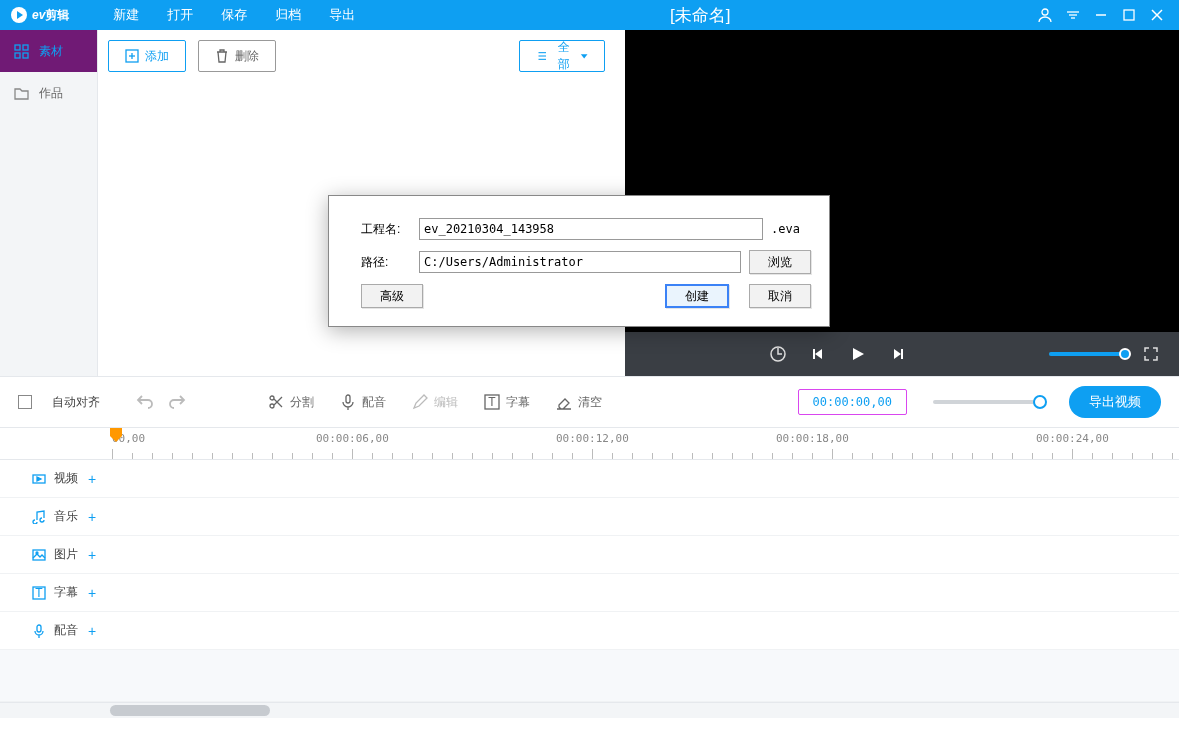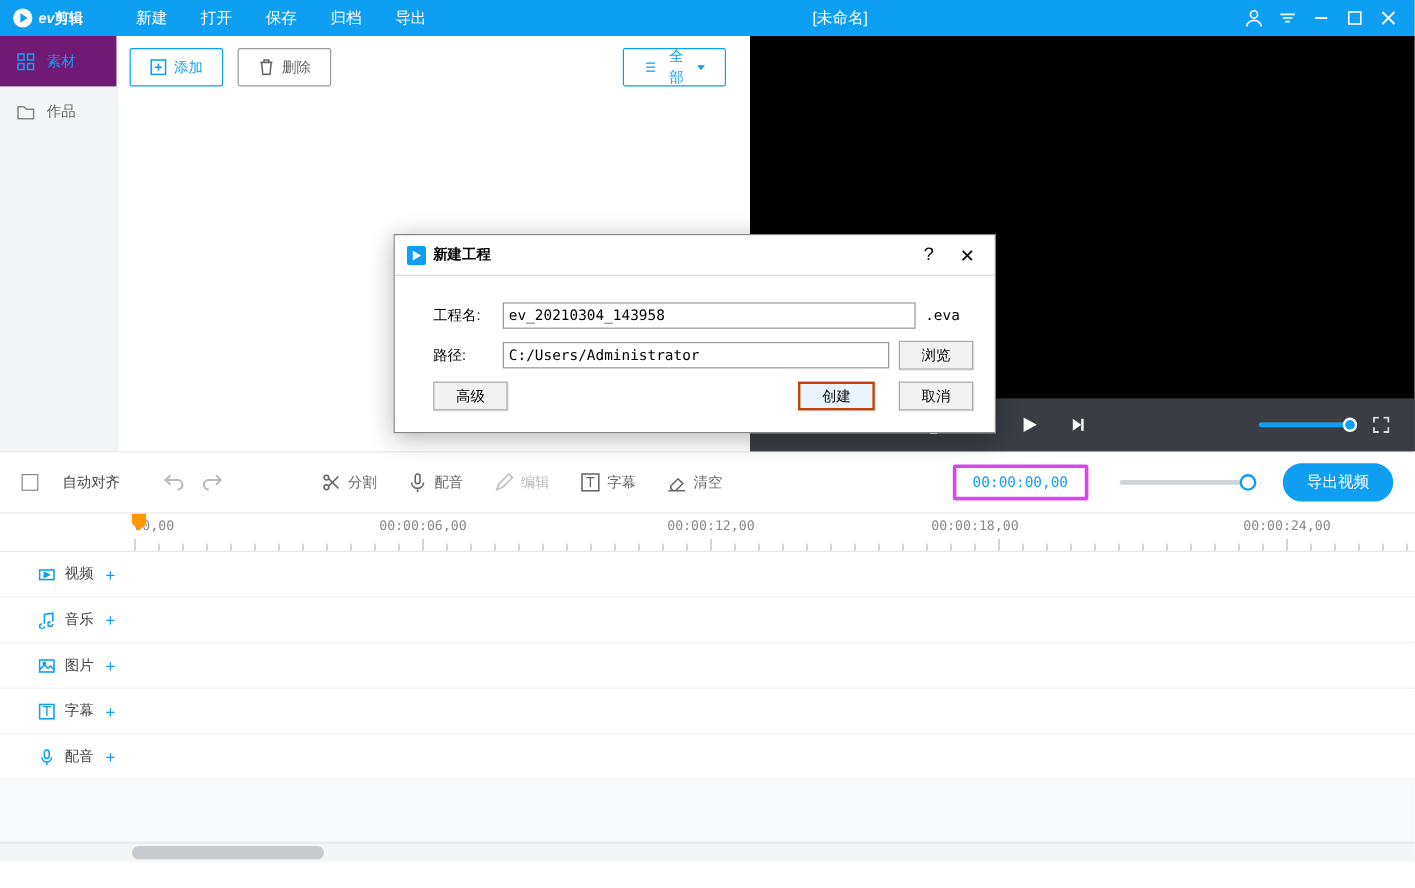--- a/index.html
+++ b/index.html
@@ -2,21 +2,21 @@
 <html><head>
 <meta charset="utf-8">
 <style>
 *{box-sizing:border-box;margin:0;padding:0;font-family:"Microsoft YaHei",Arial,sans-serif;font-size:12px;}
 body{width:1179px;height:740px;overflow:hidden;background:#fff;position:relative;}
 .titlebar{height:30px;background:#0e9ff2;display:flex;align-items:center;color:#fff;}
 .logo{display:flex;align-items:center;padding:0 10px;font-size:16px;font-weight:bold;}
 .logo svg{margin-right:4px;}
 .menu{display:flex;margin-left:20px;}
 .menu-item{padding:0 14px;height:30px;line-height:30px;cursor:pointer;font-size:13px;}
-.title-center{flex:1;text-align:center;font-size:13px;}
+.title-center{flex:1;text-align:center;font-size:17px;}
 .win-controls{display:flex;align-items:center;padding-right:8px;}
 .win-controls .wc{width:28px;height:30px;display:flex;align-items:center;justify-content:center;cursor:pointer;}
 .main-top{display:flex;height:346px;}
 .sidebar{width:98px;background:#f3f5f7;border-right:1px solid #e5e8ec;}
 .side-item{height:42px;display:flex;align-items:center;padding-left:14px;color:#666;cursor:pointer;gap:10px;}
 .side-item.active{background:#701a75;color:#0e9ff2;}
 .content-area{flex:1;background:#fff;position:relative;padding:10px;}
 .toolbar-top{display:flex;gap:12px;}
 .btn-outline{border:1px solid #0e9ff2;color:#0e9ff2;background:#fff;height:32px;padding:0 16px;display:inline-flex;align-items:center;gap:6px;cursor:pointer;border-radius:2px;}
 .btn-outline.gray{border-color:#999;color:#666;}
@@ -29,21 +29,21 @@
 .zoom-slider{width:76px;height:4px;background:#5a5e64;position:relative;border-radius:2px;}
 .zoom-slider .fill{position:absolute;left:0;top:0;bottom:0;background:#0e9ff2;border-radius:2px;width:100%;}
 .zoom-slider .knob{position:absolute;right:-6px;top:-4px;width:12px;height:12px;border-radius:50%;background:#0e9ff2;border:2px solid #fff;}
 .mid-toolbar{height:52px;border-top:1px solid #e5e8ec;border-bottom:1px solid #e5e8ec;display:flex;align-items:center;padding:0 18px;gap:26px;}
 .mid-toolbar .tool{display:flex;align-items:flex-start;gap:6px;color:#666;cursor:pointer;}
 .mid-toolbar .tool svg{flex-shrink:0;}
 .mid-toolbar .chk{display:flex;align-items:center;gap:20px;color:#444;}
 .chkbox{width:14px;height:14px;border:1px solid #888;}
 .undo-redo{display:flex;gap:14px;margin-left:10px;}
 .undo-redo .ur{color:#bbb;cursor:pointer;}
-.timecode-box{border:3px solid #d946ef;color:#0e9ff2;padding:5px 14px;border-radius:2px;font-family:monospace;}
+.timecode-box{border:1px solid #d946ef;color:#0e9ff2;padding:5px 14px;border-radius:2px;font-family:monospace;}
 .timeline-zoom{width:110px;height:4px;background:#d0d4d8;position:relative;border-radius:2px;}
 .timeline-zoom .knob2{position:absolute;right:-4px;top:-5px;width:14px;height:14px;border-radius:50%;background:#fff;border:2px solid #0e9ff2;}
 .export-btn{background:#0e9ff2;color:#fff;border:none;height:32px;padding:0 20px;border-radius:16px;cursor:pointer;font-size:13px;}
 .timeline-ruler{height:32px;background:#fff;border-bottom:1px solid #e5e8ec;position:relative;display:flex;align-items:flex-start;padding-top:6px;}
 .timeline-ruler .rlabel{position:absolute;color:#888;font-family:monospace;font-size:11px;top:4px;}
 .timeline-ruler .tick{position:absolute;bottom:0;width:1px;height:6px;background:#bbb;}
 .playhead{position:absolute;left:110px;top:0;bottom:0;}
 .tracks{background:#fff;}
 .track{height:38px;border-bottom:1px solid #f0f2f4;display:flex;align-items:center;}
 .track-head{width:110px;height:100%;display:flex;align-items:center;gap:8px;padding-left:32px;color:#444;}
@@ -56,21 +56,21 @@
 .dialog{position:absolute;left:328px;top:195px;width:502px;background:#fff;border:1px solid #888;box-shadow:0 4px 20px rgba(0,0,0,.3);}
 .dialog-title{height:34px;border-bottom:1px solid #ddd;display:flex;align-items:center;padding:0 10px;gap:6px;}
 .dialog-title .dt-text{flex:1;font-weight:bold;}
 .dialog-title .dt-btn{width:26px;height:26px;display:flex;align-items:center;justify-content:center;cursor:pointer;font-size:15px;}
 .dialog-body{padding:22px 18px 18px 32px;}
 .form-row{display:flex;align-items:center;margin-bottom:10px;gap:8px;}
 .form-row label{width:50px;text-align:left;}
 .form-row input[type=text]{flex:1;height:22px;border:1px solid #999;padding:0 4px;font-family:monospace;font-size:12px;}
 .ext{width:40px;font-family:monospace;}
 .win-btn{height:24px;padding:0 18px;background:#f2f2f2;border:1px solid #aaa;cursor:pointer;box-shadow:1px 1px 0 rgba(0,0,0,.1);}
-.win-btn.primary{border:2px solid #c2410c;background:#eaf4fd;}
+.win-btn.primary{border:2px solid #3b82f6;background:#eaf4fd;}
 .dialog-actions{display:flex;gap:20px;margin-top:10px;}
 .dialog-actions .right{margin-left:auto;display:flex;gap:20px;}
 .timeline-wrap{position:relative;}
 </style>
 </head>
 <body>
 
 <div class="titlebar">
   <div class="logo">
     <svg width="18" height="18" viewBox="0 0 18 18">
@@ -392,29 +392,20 @@
         <div class="track-body"></div>
   </div>
   <div class="track empty-space"></div>
 </div>
 <div class="scrollbar-h">
       <div class="thumb"></div>
     </div>
 </div>
 
 <div class="dialog">
-  <div class="dialog-title">
-    <svg width="16" height="16" viewBox="0 0 16 16">
-        <rect width="16" height="16" rx="2" fill="#0e9ff2"></rect>
-        <polygon points="5,4 5,12 12,8" fill="#fff"></polygon>
-      </svg>
-    <div class="dt-text">新建工程</div>
-    <div class="dt-btn">?</div>
-    <div class="dt-btn">✕</div>
-  </div>
   <div class="dialog-body">
     <div class="form-row">
       <label>工程名:</label>
       <input type="text" value="ev_20210304_143958" style="">
       <span class="ext">.eva</span>
     </div>
     <div class="form-row">
       <label>路径:</label>
       <input type="text" value="C:/Users/Administrator" style="">
       <button class="win-btn">浏览</button>

